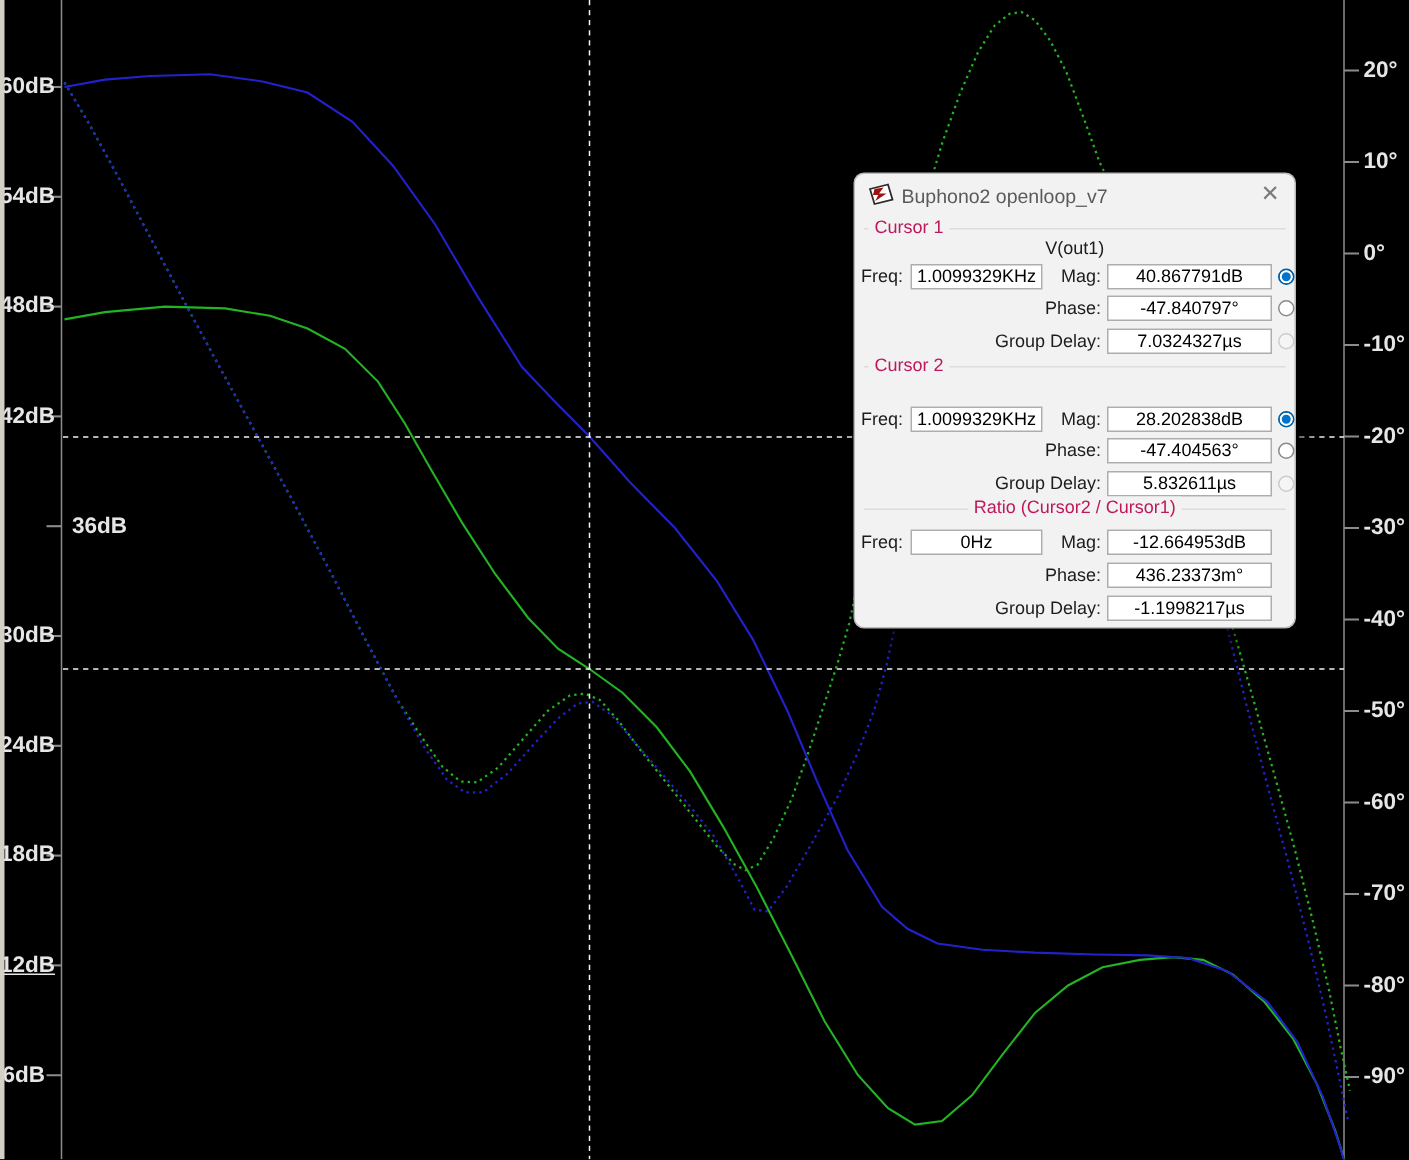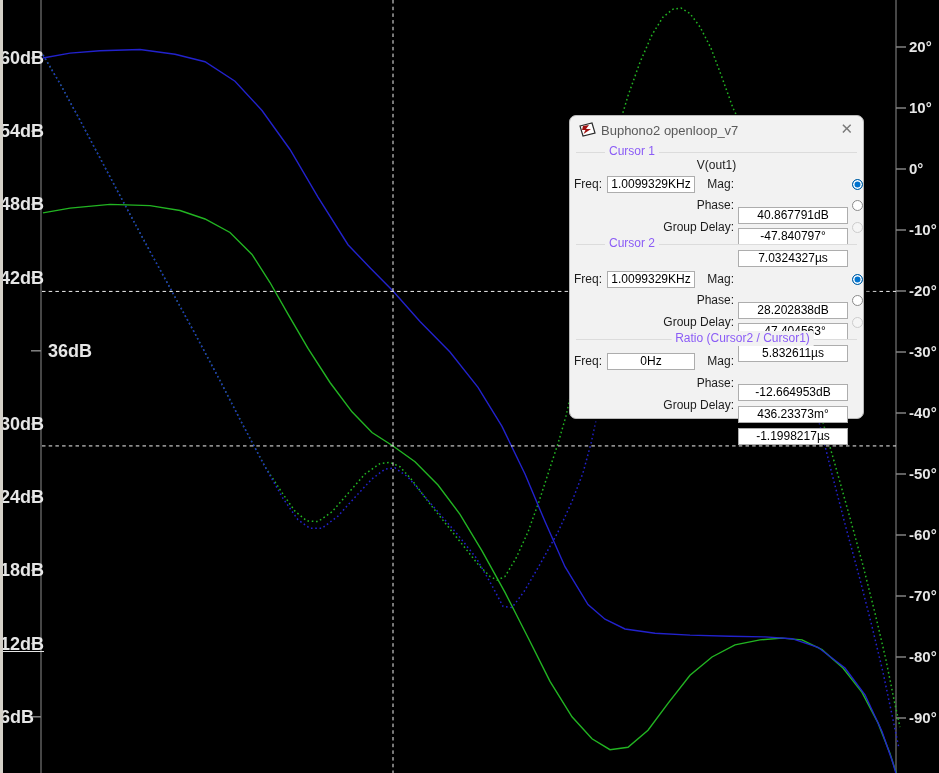--- a/index.html
+++ b/index.html
@@ -1,41 +1,41 @@
 <!DOCTYPE html>
 <html><head>
 <meta charset="utf-8">
 <style>
   html,body{margin:0;padding:0;background:#000;}
   #screen{position:relative;width:939px;height:773px;background:#000;overflow:hidden;
           font-family:"Liberation Sans",sans-serif;}
   #window-edge{position:absolute;left:0;top:0;width:3px;height:773px;background:#d4d0c8;}
   #plot{position:absolute;left:0;top:0;}
-  .tickL{position:absolute;left:0;width:30px;text-align:right;font-size:18px;font-weight:bold;
+  .tickL{position:absolute;left:0;width:30px;text-align:right;font-size:15px;font-weight:bold;
          color:#e6e6e6;line-height:16px;}
   .tickR{position:absolute;left:909px;width:40px;text-align:left;font-size:15px;font-weight:bold;
          color:#e6e6e6;line-height:16px;}
   
   .dialog{position:absolute;left:569px;top:115px;width:293px;height:302px;background:#f2f2f2;
           border:1px solid #b9b9b9;border-radius:7px;box-shadow:5px 6px 14px rgba(0,0,0,.65);
           font-size:12px;color:#141414;z-index:5;}
   .titlebar{position:absolute;left:0;top:0;right:0;height:28px;}
   .lticon{position:absolute;left:8px;top:6px;width:18px;height:17px;}
   .dtitle{position:absolute;left:31px;top:7px;font-size:13px;color:#5a5a5a;white-space:nowrap;}
   .dclose{position:absolute;right:10px;top:4px;font-size:15px;color:#7a7a7a;cursor:pointer;}
   .gline{position:absolute;left:6px;right:6px;height:1px;background:#dcdcdc;}
-  .glabel{position:absolute;top:-8px;left:3px;background:#f2f2f2;padding:0 4px;color:#8b5cf6;
-          line-height:15px;white-space:nowrap;margin-left:26px;}
+  .glabel{position:absolute;top:-8px;left:3px;background:#f2f2f2;padding:0 4px;color:#be185d;
+          line-height:15px;white-space:nowrap;}
   .glabel.center{left:50%;transform:translateX(-50%);}
   .sig{position:absolute;left:0;right:0;text-align:center;color:#1c1c1c;}
   .row{position:absolute;left:0;right:0;height:18px;line-height:17px;}
   .flabel{position:absolute;left:4px;width:30px;text-align:left;color:#1c1c1c;}
   .fbox{position:absolute;left:37px;width:86px;}
   .rlabel{position:absolute;left:68px;width:96px;text-align:right;color:#1c1c1c;}
-  .vbox{position:absolute;left:168px;width:108px;margin-top:31px;}
+  .vbox{position:absolute;left:168px;width:108px;}
   .fbox,.vbox{height:15px;background:#fff;border:1px solid #adadad;text-align:center;
               line-height:15px;font-size:12px;color:#000;}
   .radio{position:absolute;left:282px;top:3px;width:9px;height:9px;border-radius:50%;
          border:1px solid #8a8a8a;background:#fff;}
   .radio.selected{background:#0073cf;border-color:#005fa3;box-shadow:inset 0 0 0 1.5px #fff;}
   .radio.disabled{border-color:#cccccc;background:#f5f5f5;}
 </style>
 </head>
 <body>
 

